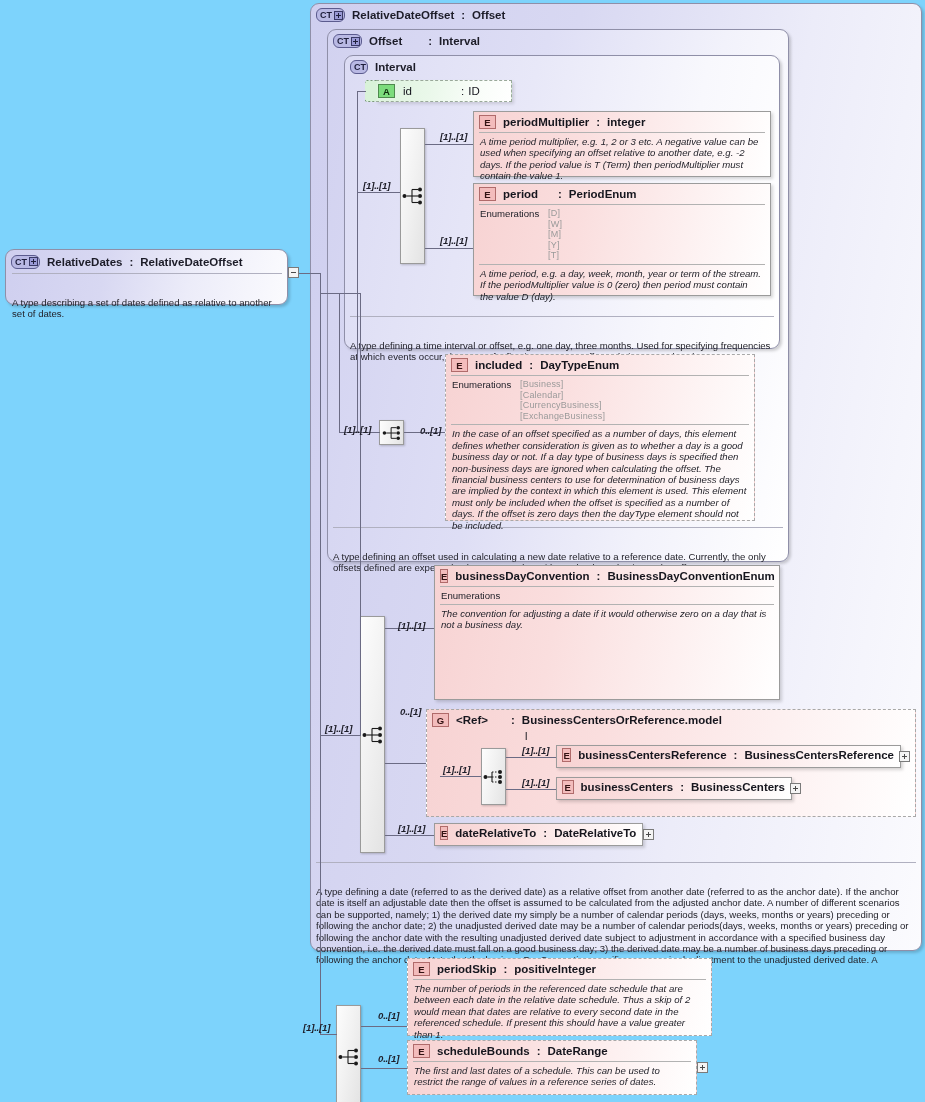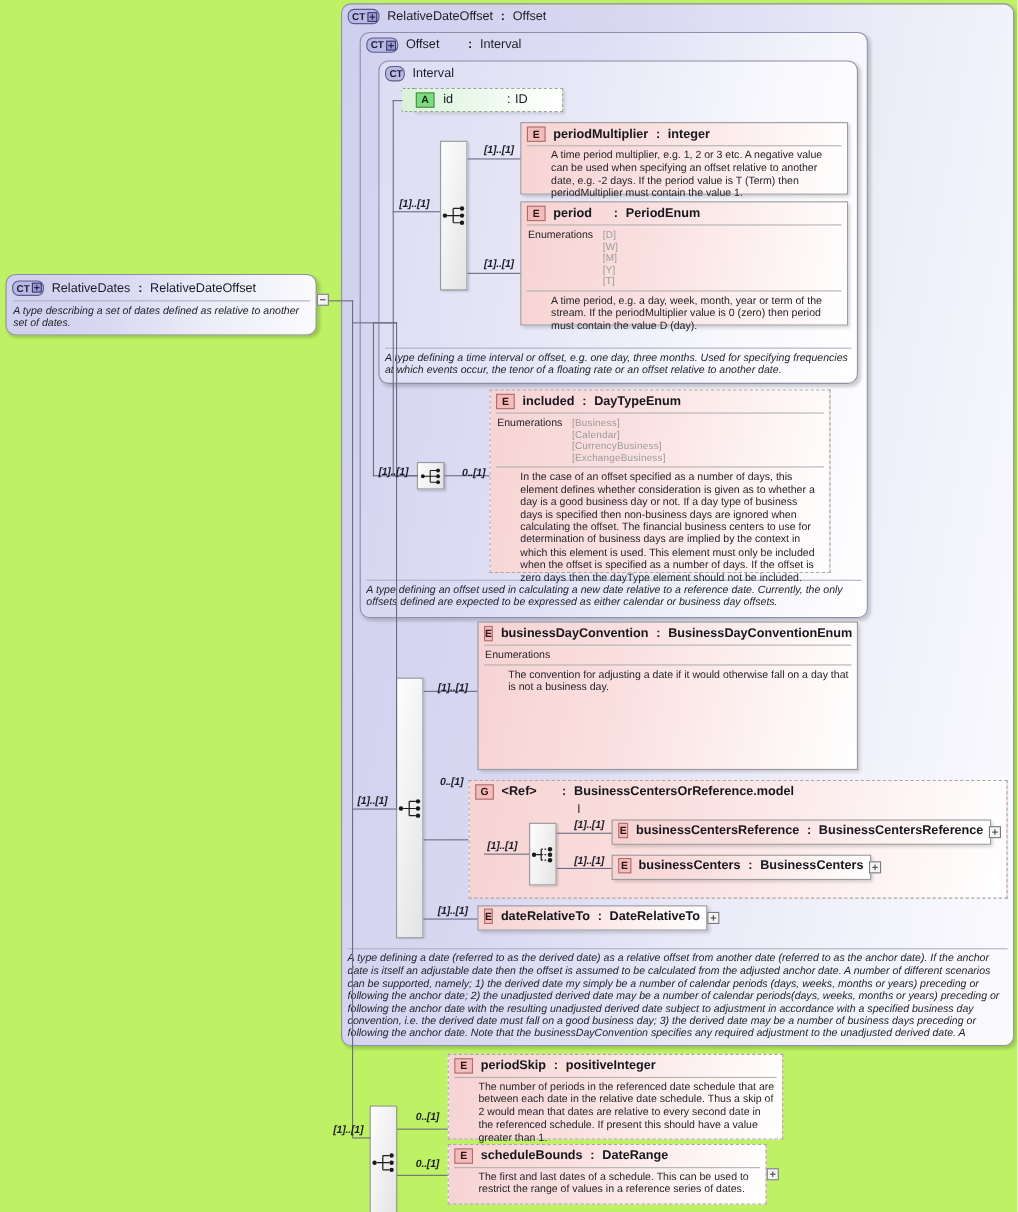--- a/index.html
+++ b/index.html
@@ -6,21 +6,21 @@
   html, body {
     margin: 0; padding: 0;
     background: #ffffff;
     font-family: "Liberation Sans", sans-serif;
   }
   #canvas {
     position: relative;
     width: 925px;
     height: 1102px;
     overflow: hidden;
-    background: #bef264;
+    background: #7dd3fc;
   }
 
   
   .ct-box {
     position: absolute;
     border: 1px solid #8f8fa8;
     border-radius: 9px;
     background: linear-gradient(100deg, #cfcfef 0%, #d8d8f2 35%, #ececf9 65%, #fbfbfe 100%);
     box-shadow: 2px 2px 3px rgba(0,0,0,0.18);
   }
@@ -34,21 +34,21 @@
     display: flex;
     align-items: center;
     height: 19px;
     padding-left: 5px;
     gap: 7px;
     font-size: 11.5px;
     font-weight: bold;
     color: #1c1c28;
     white-space: nowrap;
   }
-  .ct-title-name { font-weight: normal; }
+  .ct-title-name { font-weight: bold; }
   .ct-title-sep  { font-weight: bold; }
 
   
   .badge-ct {
     display: inline-flex;
     align-items: center;
     height: 14px;
     border: 1px solid #5b5b8e;
     border-radius: 6px;
     background: #b9b9e4;
@@ -120,24 +120,24 @@
     font-weight: bold;
     color: #321313;
   }
   .el-sep {
     height: 1px;
     background: #b2b2b2;
     margin: 0 5px;
   }
   .el-anno {
     font-size: 9.6px;
+    font-style: italic;
     color: #23232b;
     line-height: 11.4px;
     padding: 3px 7px 4px 6px;
-    margin-left: 21px;
   }
   .enum-wrap {
     display: flex;
     padding: 3px 6px 3px 6px;
     font-size: 9.6px;
   }
   .enum-label {
     color: #23232b;
     width: 68px;
     flex: 0 0 68px;
@@ -228,23 +228,23 @@
     border: 1px solid #7a7a7a;
     background: #f4f4f4;
   }
   .minusbox::before {
     content: ""; position: absolute; left: 2px; right: 2px; top: 4px; height: 1px; background: #4a4a4a;
   }
 
   .doc-anno {
     position: absolute;
     font-size: 9.6px;
-    font-style: italic;
     color: #23232b;
     line-height: 11.4px;
+    margin-top: 20px;
   }
   .doc-sep { position: absolute; height: 1px; background: #b0b0c0; }
 </style>
 </head>
 <body>
 
 <div id="canvas">
 
   <div class="ct-box" style="left:310px; top:3px; width:612px; height:948px;">
     <div class="ct-header" style="padding-top:3px;">
@@ -373,21 +373,21 @@
       <span class="badge-e">E</span>
       <span>businessDayConvention</span>
       <span>:</span>
       <span>BusinessDayConventionEnum</span>
     </div>
     <div class="el-sep"></div>
     <div class="enum-wrap">
       <div class="enum-label">Enumerations</div>
     </div>
     <div class="el-sep"></div>
-    <div class="el-anno">The convention for adjusting a date if it would otherwise fall on a day that is not a business day.</div>
+    <div class="el-anno">The convention for adjusting a date if it would otherwise zero on a day that is not a business day.</div>
   </div>
 
   <div class="el-box dashed" style="left:426px; top:709px; width:490px; height:108px;">
     <div class="el-head">
       <span class="badge-g">G</span>
       <span style="display:inline-block;width:48px">&lt;Ref&gt;</span>
       <span>:</span>
       <span>BusinessCentersOrReference.model</span>
     </div>
     <div style="position:absolute;left:98px;top:20px;font-size:11px;color:#16161e;">l</div>

